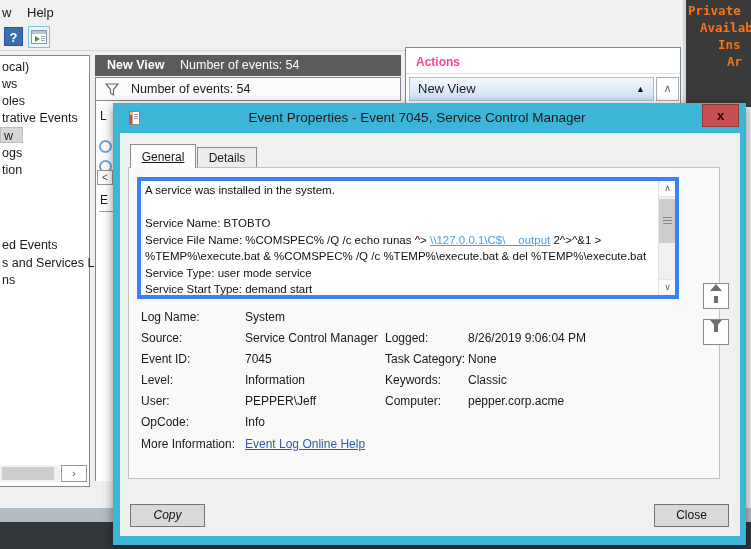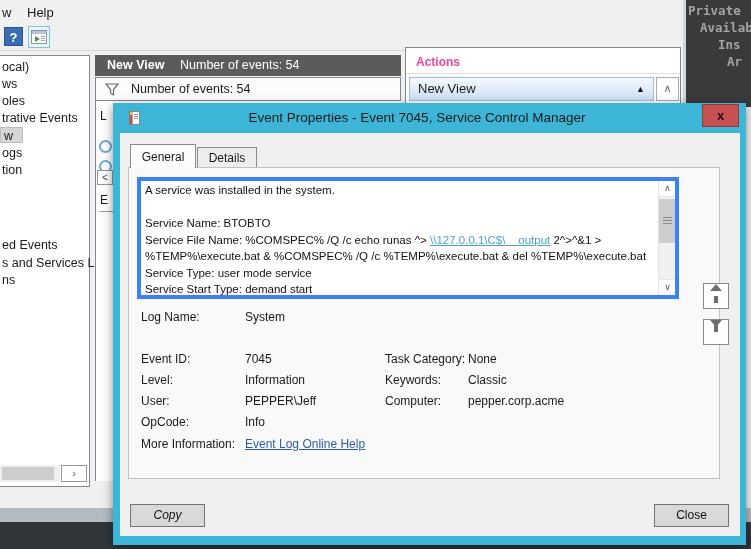--- a/index.html
+++ b/index.html
@@ -59,38 +59,38 @@
   #actions-group .lbl { position:absolute; left:8px; }
   #actions-group .tri { position:absolute; right:8px; top:0; font-size:9px; color:#111; }
   #actions-scrollup { position:absolute; left:250px; top:29px; width:23px; height:24px; background:#fdfdfd;
                       border:1px solid #ababab; text-align:center; line-height:22px; font-size:11px;
                       color:#666; font-family:"DejaVu Sans",sans-serif; }
 
   
   #console-window { left:683px; top:0; width:68px; height:107px; background:#3a3a3a;
                     border-left:3px solid #cdd9dd; z-index:2;
                     font-family:"DejaVu Sans Mono",monospace; font-weight:bold;
-                    font-size:12.5px; color:#a3a3a3; line-height:17px; }
+                    font-size:12.5px; color:#f97316; line-height:17px; }
   #console-window div { white-space:nowrap; }
 
   
   #dialog { left:113px; top:103px; width:633px; height:442px; background:#3cb5d6; z-index:3;
             box-shadow:0 3px 10px rgba(0,0,0,.45); }
   #dlg-titlebar { position:absolute; left:0; top:0; width:100%; height:30px; }
   #dlg-icon { position:absolute; left:13px; top:7px; }
   #dlg-title { position:absolute; left:45px; right:70px; top:0; height:30px; line-height:30px;
                text-align:center; font-size:13.5px; color:#1b1b1b; white-space:nowrap; }
   #dlg-close { position:absolute; right:7px; top:1px; width:37px; height:23px; background:#c75050;
                border:1px solid #8e3a38; color:#1d0d0d; font-weight:bold; font-size:13px;
                text-align:center; line-height:21px; }
   #dlg-content { position:absolute; left:7px; top:30px; width:620px; height:403px; background:#f0f0f0; }
 
   .tab { position:absolute; font-size:12px; color:#1a1a1a; text-align:center;
          border:1px solid #8b8b8b; border-bottom:none; }
-  #tab-general { left:10px; top:11px; width:66px; height:24px; background:#fcfcfc; line-height:24px; z-index:2; }
+  #tab-general { left:10px; top:11px; width:66px; height:24px; background:#fcfcfc; line-height:24px; z-index:2;text-decoration:underline; }
   #tab-details { left:77px; top:14px; width:60px; height:21px; background:#ededed; line-height:20px; }
   #tab-page { position:absolute; left:8px; top:34px; width:592px; height:312px; background:#f9f9f9;
               border:1px solid #c2c2c2; }
 
   #desc-box { position:absolute; left:8px; top:9px; width:542px; height:122px; background:#fff;
               border:4px solid #3b82f6; overflow:hidden; }
   #desc-text { position:absolute; left:4px; top:1px; right:21px; font-size:11.5px; line-height:16.5px;
                color:#111; word-wrap:break-word; }
   #desc-text .spacer { height:16.5px; }
   a.unc-link { color:#4ba0de; text-decoration:underline; }
@@ -244,20 +244,26 @@
               <div class="grip"></div>
             </div>
           <div id="desc-sb-down" class="sb-btn">∨</div>
         </div>
       </div>
 
       <div class="grid-row" style="top:142px">
         <span class="g-l1">Log Name:</span>
         <span class="g-v1">System</span>
       </div>
+      <div class="grid-row" style="top:163px">
+        <span class="g-l1">Source:</span>
+        <span class="g-v1">Service Control Manager</span>
+        <span class="g-l2">Logged:</span>
+        <span class="g-v2">8/26/2019 9:06:04 PM</span>
+      </div>
       <div class="grid-row" style="top:184px">
         <span class="g-l1">Event ID:</span>
         <span class="g-v1">7045</span>
         <span class="g-l2">Task Category:</span>
         <span class="g-v2">None</span>
       </div>
       <div class="grid-row" style="top:205px">
         <span class="g-l1">Level:</span>
         <span class="g-v1">Information</span>
         <span class="g-l2">Keywords:</span>

